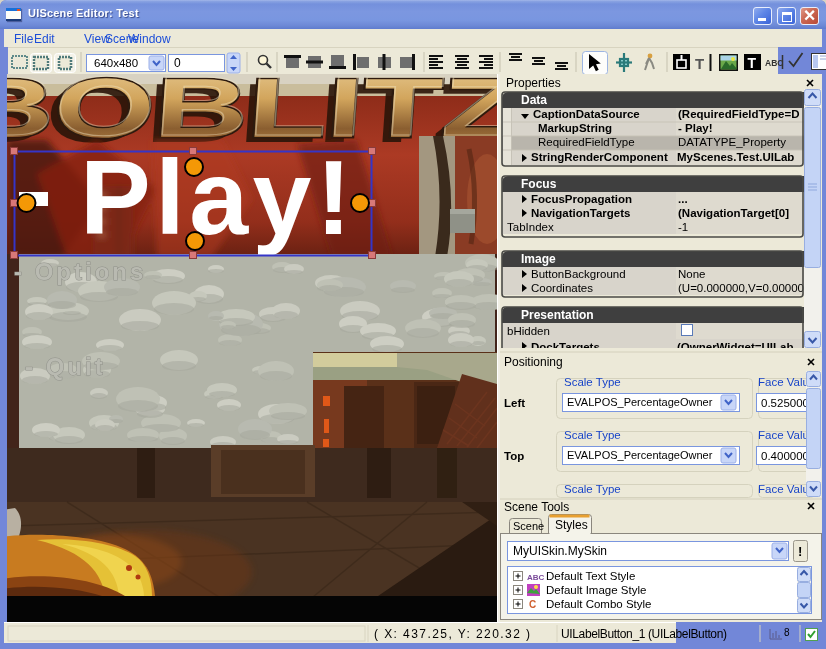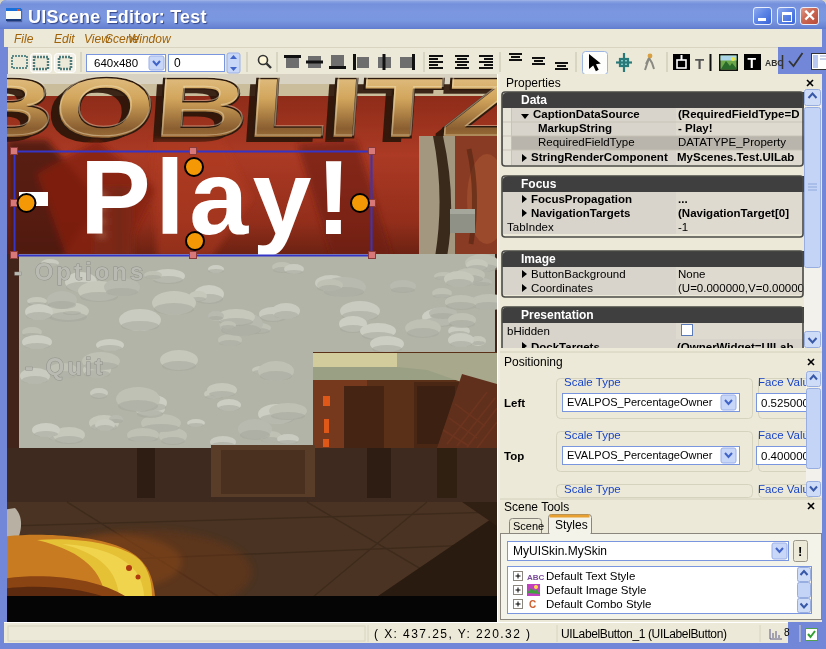--- a/index.html
+++ b/index.html
@@ -3,50 +3,50 @@
 html,body{margin:0;padding:0;}
 body{width:826px;height:649px;overflow:hidden;font-family:"Liberation Sans",sans-serif;background:#d8d4c4;}
 #win{position:absolute;left:0;top:0;width:826px;height:649px;background:#7287d8;border-radius:6px 6px 0 0;overflow:hidden;}
 .abs{position:absolute;}
 
 #title{left:0;top:0;width:826px;height:29px;border-radius:7px 7px 0 0;
 background:linear-gradient(#a5b9ea 0%,#8aa3e2 4%,#7490dc 14%,#7c97e0 40%,#7996e0 70%,#6d89d6 88%,#5f7cce 100%);}
 #titleicon{left:6px;top:8px;width:15px;height:13px;background:#fdfdf8;border:0;box-shadow:inset 0 -2px 0 #1a3a7a,1px 1px 1px rgba(0,0,40,.35);}
 #titleicon:before{content:"";position:absolute;left:0;top:0;width:15px;height:3px;background:#1870d8;}
 #titleicon:after{content:"";position:absolute;right:1px;top:0.5px;width:3px;height:2px;background:#e85020;}
-#titletxt{left:28px;top:7px;color:#fff;font-size:18px;font-weight:bold;text-shadow:1px 1px 1px rgba(10,20,80,.6);letter-spacing:.2px;}
+#titletxt{left:28px;top:7px;color:#fff;font-size:11px;font-weight:bold;text-shadow:1px 1px 1px rgba(10,20,80,.6);letter-spacing:.2px;}
 .tbtn{top:7px;width:19px;height:18px;border-radius:3px;border:1px solid #e8eefc;box-sizing:border-box;
 background:linear-gradient(135deg,#8fabee 0%,#5e86e6 45%,#3a63d8 100%);color:#fff;text-align:center;}
 #btnmin{left:753px;}
 #btnmin:before{content:"";position:absolute;left:4px;bottom:3px;width:8px;height:3px;background:#fff;}
 #btnmax{left:777px;}
 #btnmax:before{content:"";position:absolute;left:4px;top:4px;width:8px;height:6px;border:1.5px solid #fff;border-top-width:3px;box-sizing:content-box;}
 #btncls{left:800px;background:linear-gradient(135deg,#e09a8a 0%,#cc6a55 40%,#b84a38 100%);}
 #btncls:before{content:"\00d7";position:absolute;left:0;top:-4px;width:17px;font-size:20px;font-weight:bold;color:#fff;}
 
 #menubar{left:4px;top:29px;width:818px;height:18px;background:#ece9d8;}
-.mi{position:absolute;top:3px;font-size:12px;color:#a16207;font-style:italic;}
+.mi{position:absolute;top:3px;font-size:12px;color:#1d4ed8;}
 #toolbar{left:8px;top:47px;width:770px;height:27px;background:#ece9d8;border-top:1px solid #d8d4c0;}
 
 #canvas{left:7px;top:74px;width:490px;height:548px;background:#000;overflow:hidden;}
 
 #rpanel{left:500px;top:74px;width:322px;height:548px;background:#ece9d8;text-decoration:underline;}
-#statusbar{left:4px;top:622px;width:784px;height:21px;background:#ece9d8;border-top:1px solid #fff;font-size:11px;color:#000;}
+#statusbar{left:4px;top:622px;width:672px;height:21px;background:#ece9d8;border-top:1px solid #fff;font-size:11px;color:#000;}
 #bottomborder{left:0px;top:643px;width:826px;height:6px;background:#7287d8;}
 </style></head><body>
 <div id="win">
  <div id="title" class="abs"></div>
  <div id="titleicon" class="abs"></div>
  <div id="titletxt" class="abs">UIScene Editor: Test</div>
  <div id="btnmin" class="abs tbtn"></div>
  <div id="btnmax" class="abs tbtn"></div>
  <div id="btncls" class="abs tbtn"></div>
  <div id="menubar" class="abs">
   <span class="mi" style="left:10px;">File</span>
-  <span class="mi" style="left:50px;">Edit</span>
+  <span class="mi" style="left:30px;">Edit</span>
   <span class="mi" style="left:80px;">View</span>
   <span class="mi" style="left:101px;">Scene</span>
   <span class="mi" style="left:124px;">Window</span>
  </div>
  <div id="toolbar" class="abs">
   <svg width="818" height="27" style="position:absolute;left:0;top:0">
 
    <g>
     <rect x="4" y="8" width="15" height="12" fill="#ece9d8" stroke="#5f8a8a" stroke-width="2" stroke-dasharray="2,1"></rect>
     <rect x="22.5" y="5.5" width="21" height="19" rx="3" fill="#f4f2e8" stroke="#fff"></rect>

